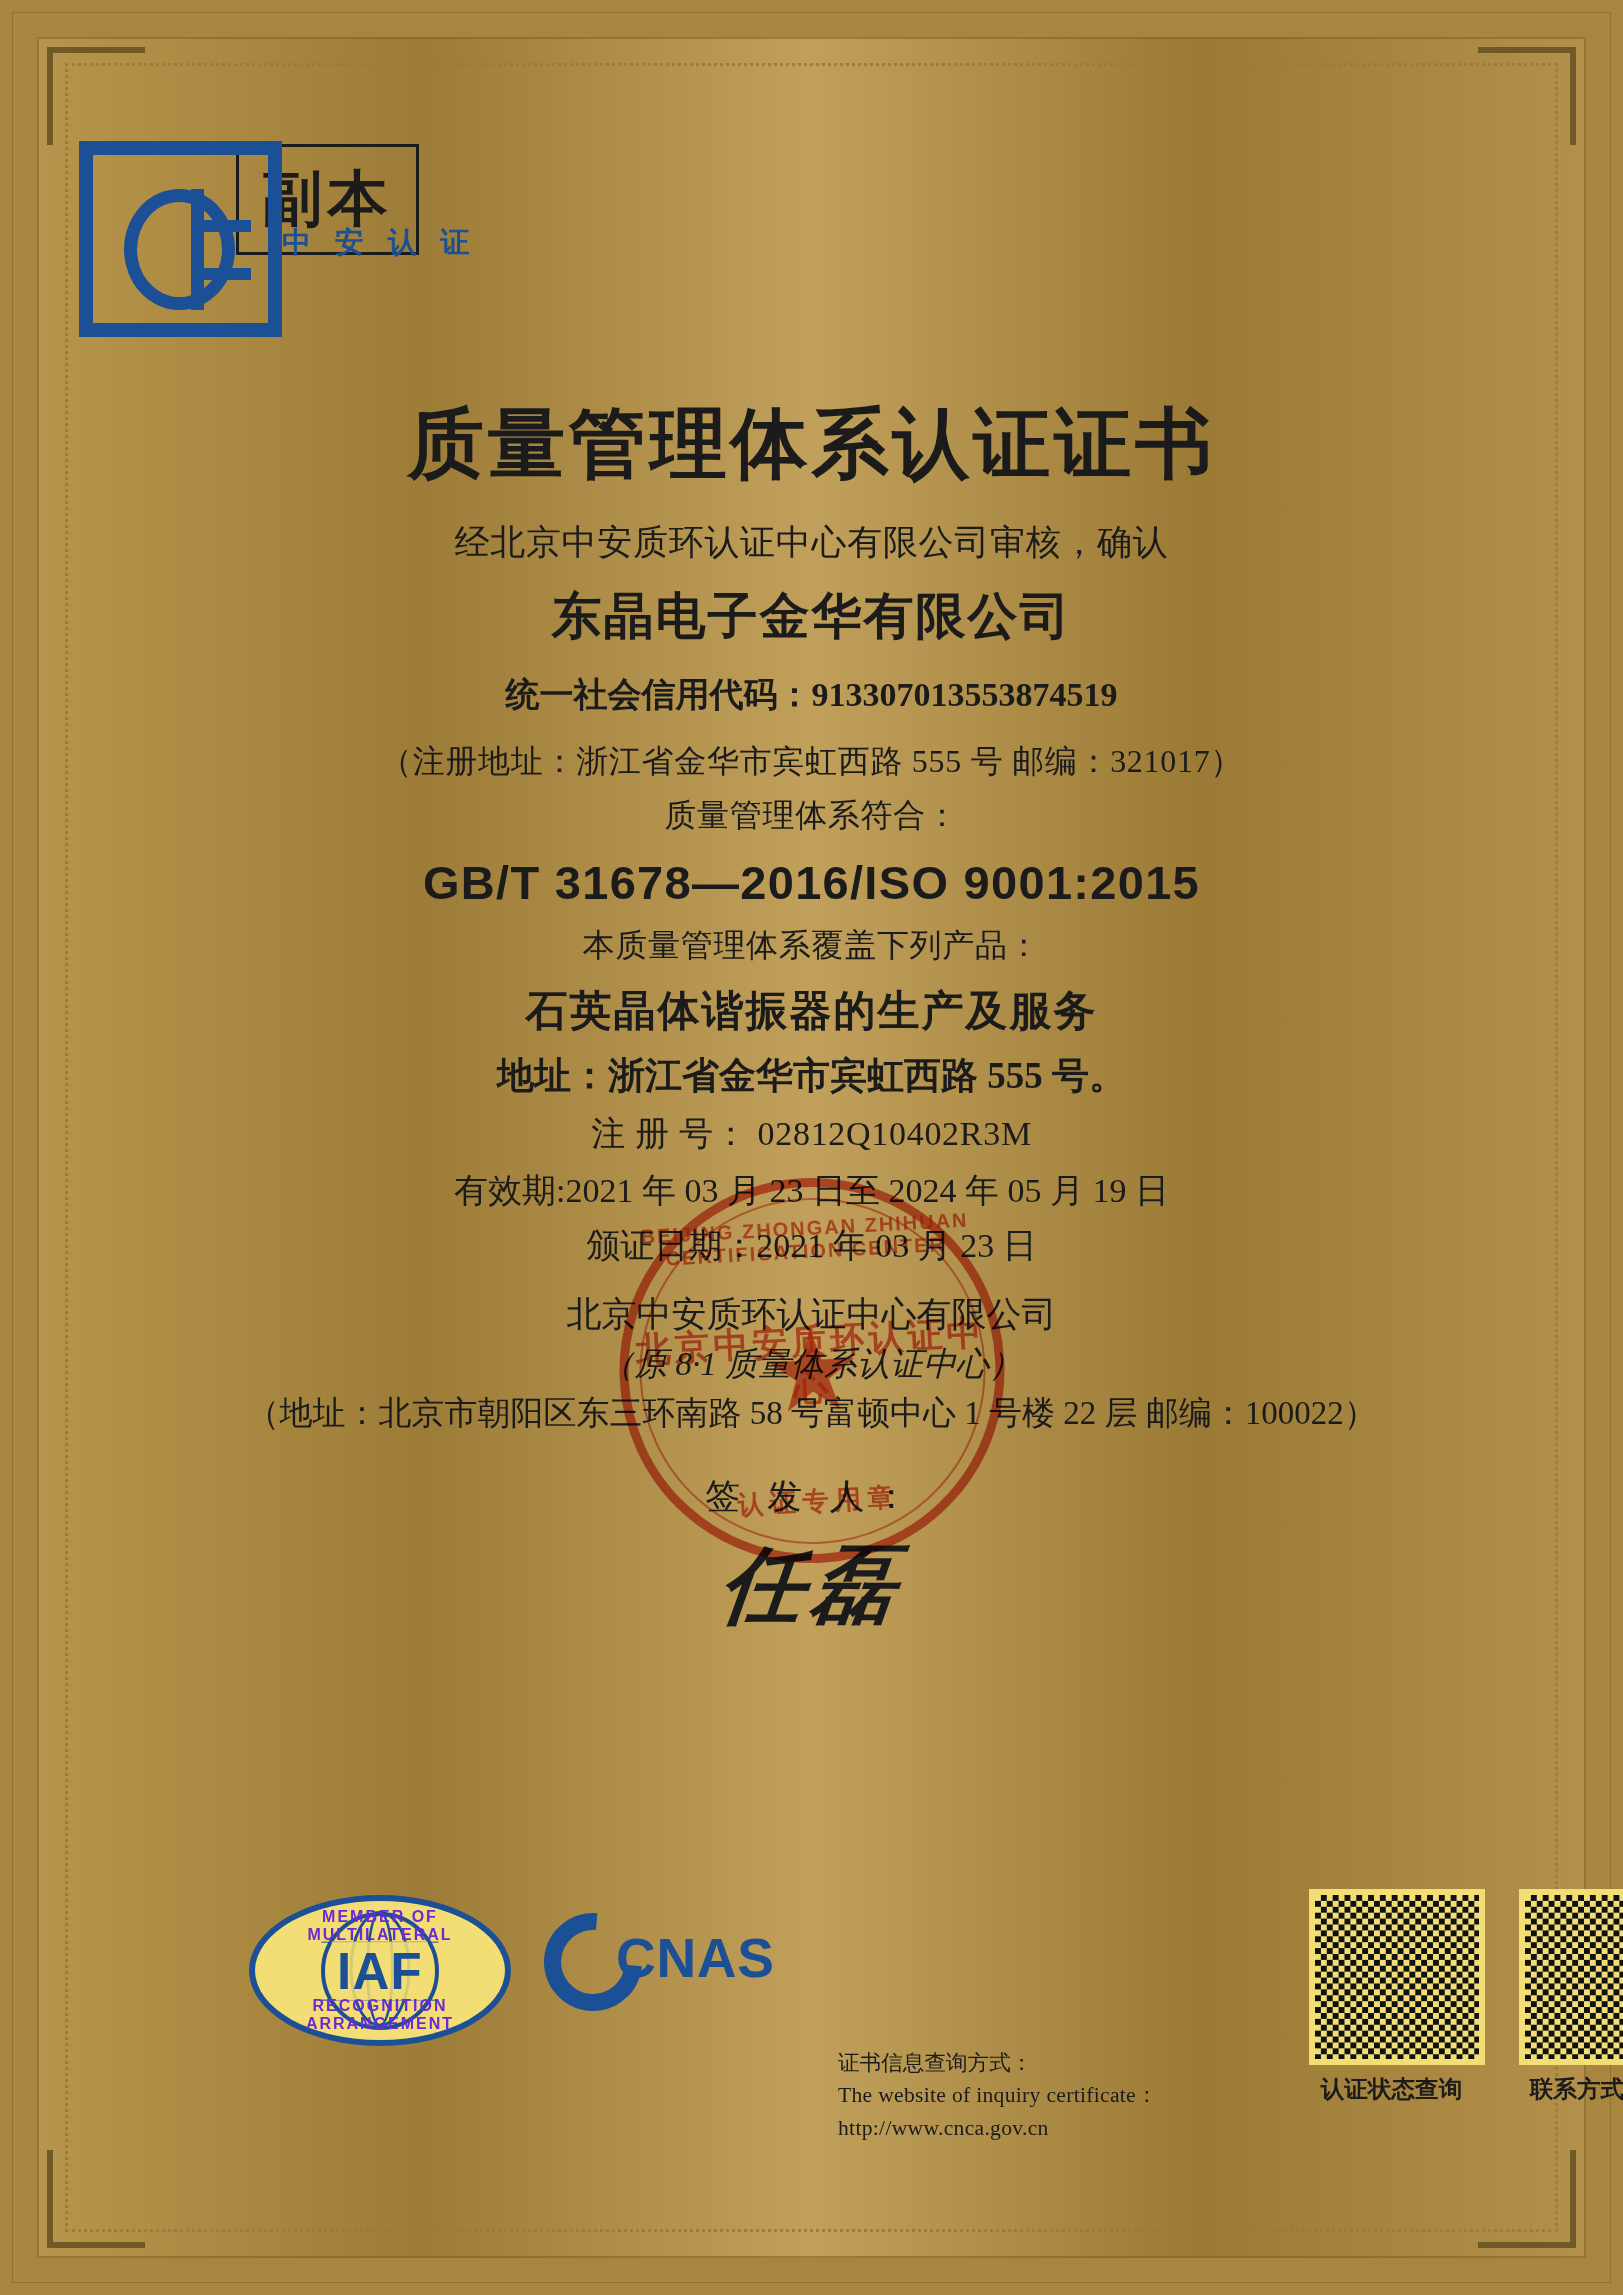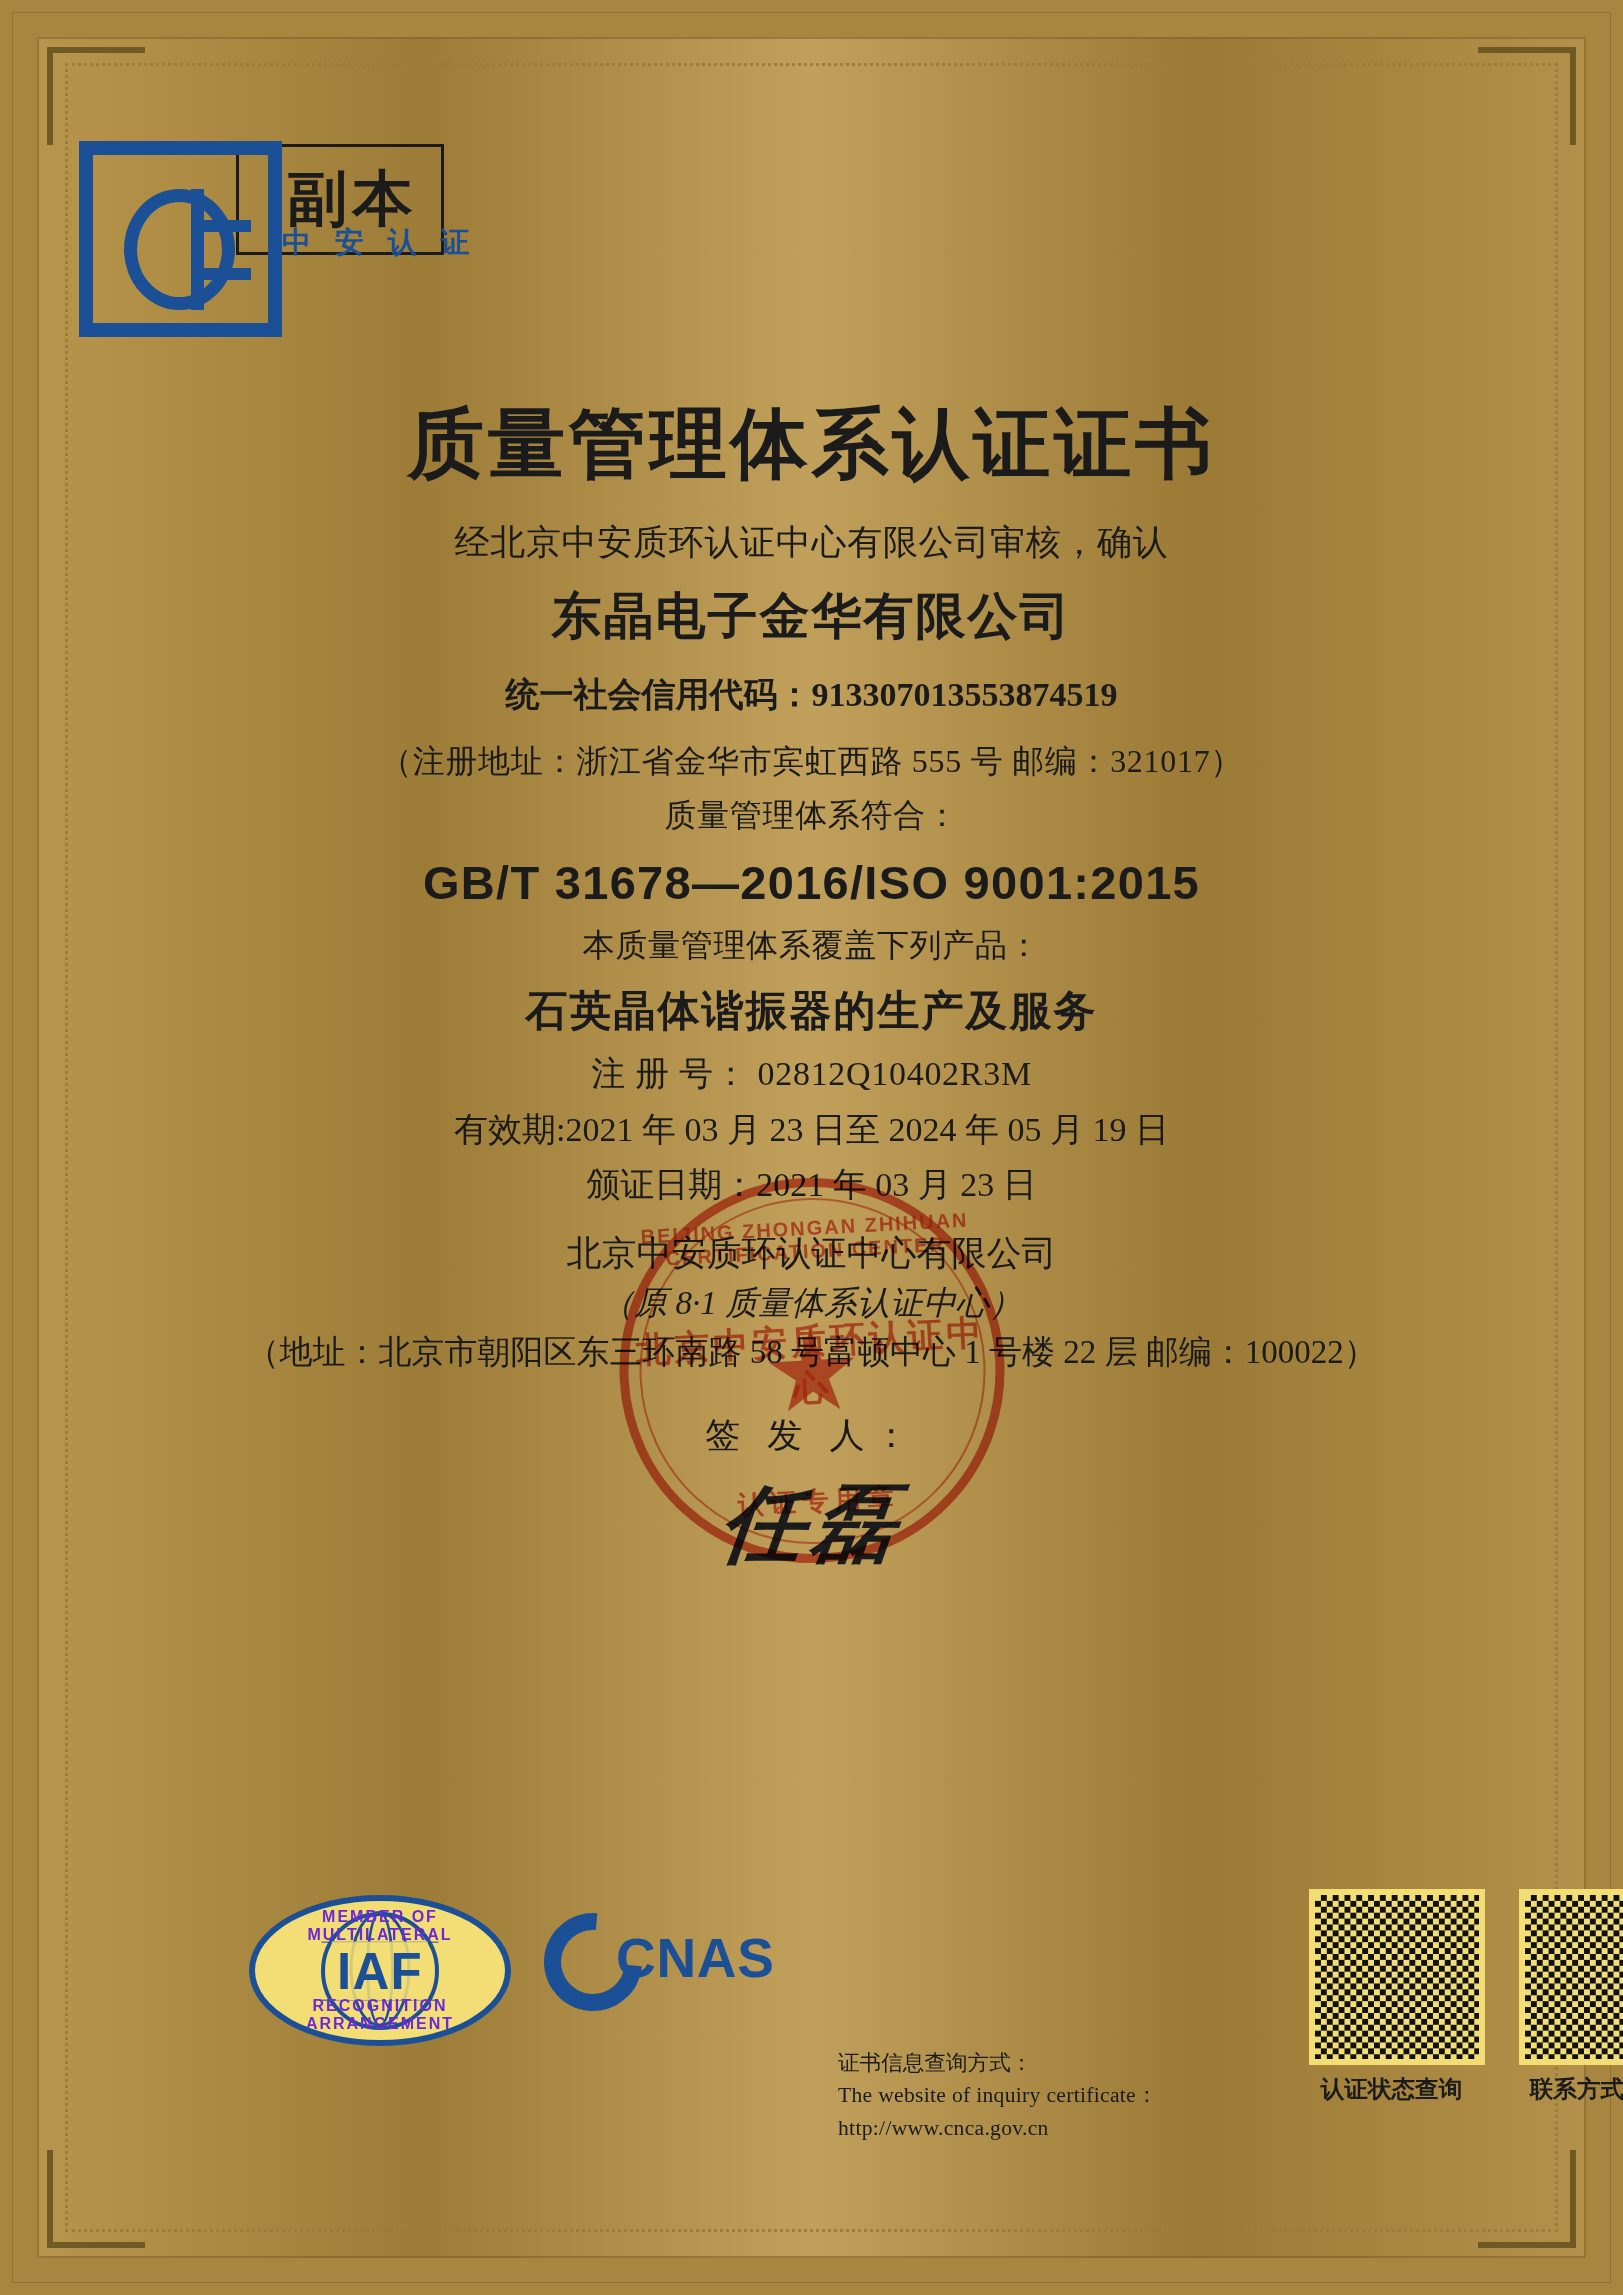--- a/index.html
+++ b/index.html
@@ -113,21 +113,20 @@
     width: 177px;
     height: 105px;
     border: 3.3px solid #1b1b1b;
     display: flex;
     align-items: center;
     justify-content: center;
     font-size: 60px;
     font-weight: 700;
     letter-spacing: 5.2px;
     font-family: "Liberation Serif", "DejaVu Serif", serif;
-    padding-left: 25px;
   }
 
   
   .logo-wrap {
     position: absolute;
     left: 0; right: 0;
     top: 69px;
     display: flex;
     flex-direction: row;
     align-items: center;
@@ -504,20 +503,21 @@
     <div class="cert-body">
       <div class="t-title">质量管理体系认证证书</div>
       <div class="t-line">经北京中安质环认证中心有限公司审核，确认</div>
       <div class="t-company">东晶电子金华有限公司</div>
       <div class="t-code">统一社会信用代码：913307013553874519</div>
       <div class="t-line sm">（注册地址：浙江省金华市宾虹西路 555 号        邮编：321017）</div>
       <div class="t-line sm">质量管理体系符合：</div>
       <div class="t-standard">GB/T  31678—2016/ISO  9001:2015</div>
       <div class="t-line sm">本质量管理体系覆盖下列产品：</div>
       <div class="t-scope">石英晶体谐振器的生产及服务</div>
+      <div class="t-addr2">地址：浙江省金华市宾虹西路 555 号。</div>
       <div class="t-regno">注 册 号：  02812Q10402R3M</div>
       <div class="t-date">有效期:2021 年 03 月 23 日至 2024 年 05 月 19 日</div>
       <div class="t-date">颁证日期：2021 年 03 月 23 日</div>
       <div class="t-issuer">北京中安质环认证中心有限公司</div>
       <div class="t-issuer2">（原 8·1 质量体系认证中心）</div>
       <div class="t-issuer3">（地址：北京市朝阳区东三环南路 58 号富顿中心 1 号楼 22 层   邮编：100022）</div>
       <div class="t-signer-label">签 发 人：</div>
       <div class="signature">任磊</div>
     </div>
 

